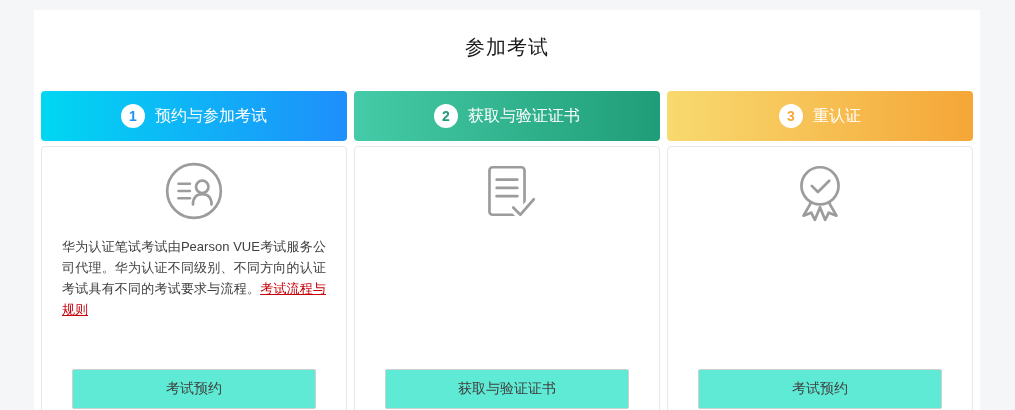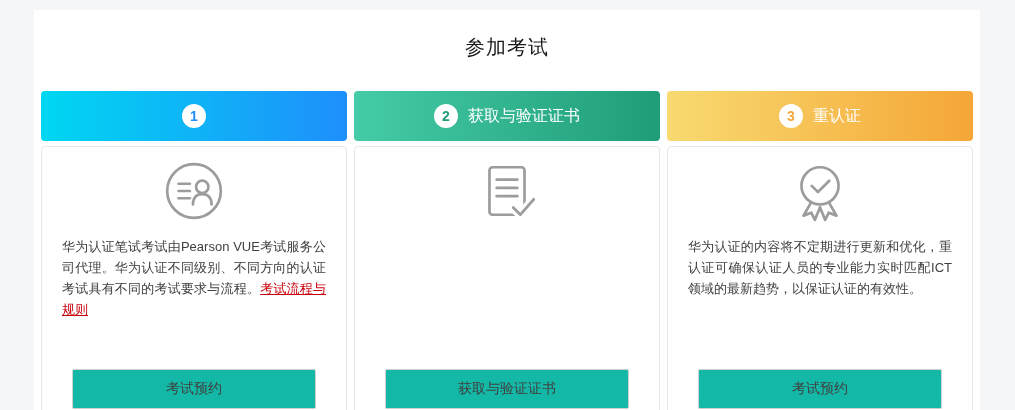--- a/index.html
+++ b/index.html
@@ -82,21 +82,21 @@
     color: #c7000b;
     text-decoration: underline;
     cursor: pointer;
   }
   .card-link:empty { display: none; }
   .card-button {
     position: absolute;
     top: 222px;
     left: 30px; right: 30px;
     height: 40px;
-    background: #14b8a6;
+    background: #5eead4;
     border: 1px solid #cfcfcf;
     border-radius: 2px;
     font-size: 14px;
     color: #404040;
     display: flex;
     align-items: center;
     justify-content: center;
     cursor: pointer;
   }
 </style>
@@ -104,20 +104,21 @@
 <body>
 
 <div class="content-band">
   <div class="page-title">参加考试</div>
 
   <div class="steps-row">
 
     <div class="step-col">
       <div class="step-header grad-blue">
         <span class="step-num">1</span>
+        <span>预约与参加考试</span>
       </div>
       <div class="card">
         <div class="card-icon">
           <svg width="66" height="66" viewBox="0 0 64 64">
             <circle cx="32" cy="32" r="26"></circle>
             <line x1="17" y1="25" x2="28" y2="25"></line>
             <line x1="17" y1="32" x2="28" y2="32"></line>
             <line x1="17" y1="39" x2="28" y2="39"></line>
             <circle cx="40" cy="28" r="6"></circle>
             <path d="M31 45 c0 -7 4 -10 9 -10 s9 3 9 10"></path>
@@ -155,19 +156,18 @@
       </div>
       <div class="card">
         <div class="card-icon">
           <svg width="66" height="66" viewBox="0 0 64 64">
             <path d="M24 42 L16 56 L23.5 53 L27 60 L32 48"></path>
             <path d="M40 42 L48 56 L40.5 53 L37 60 L32 48"></path>
             <circle cx="32" cy="27" r="18" fill="#ffffff"></circle>
             <path d="M24 27 l6 6 l11 -11"></path>
           </svg>
         </div>
-        <div class="card-text"><span>华为认证的内容将不定期进行更新和优化，重认证可确保认证人员的专业能力实时匹配ICT领域的最新趋势，以保证认证的有效性。</span></div>
         <div class="card-button">考试预约</div>
       </div>
     </div>
 
   </div>
 </div>
 
 </body></html>

